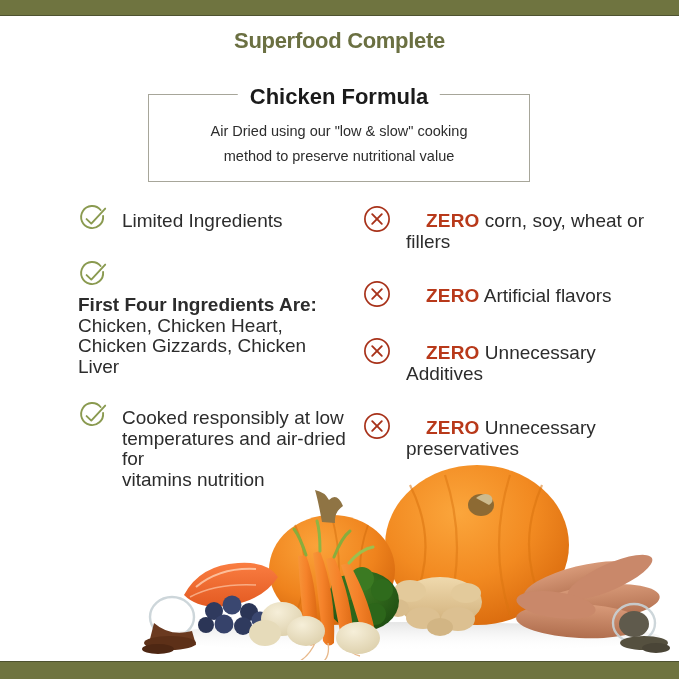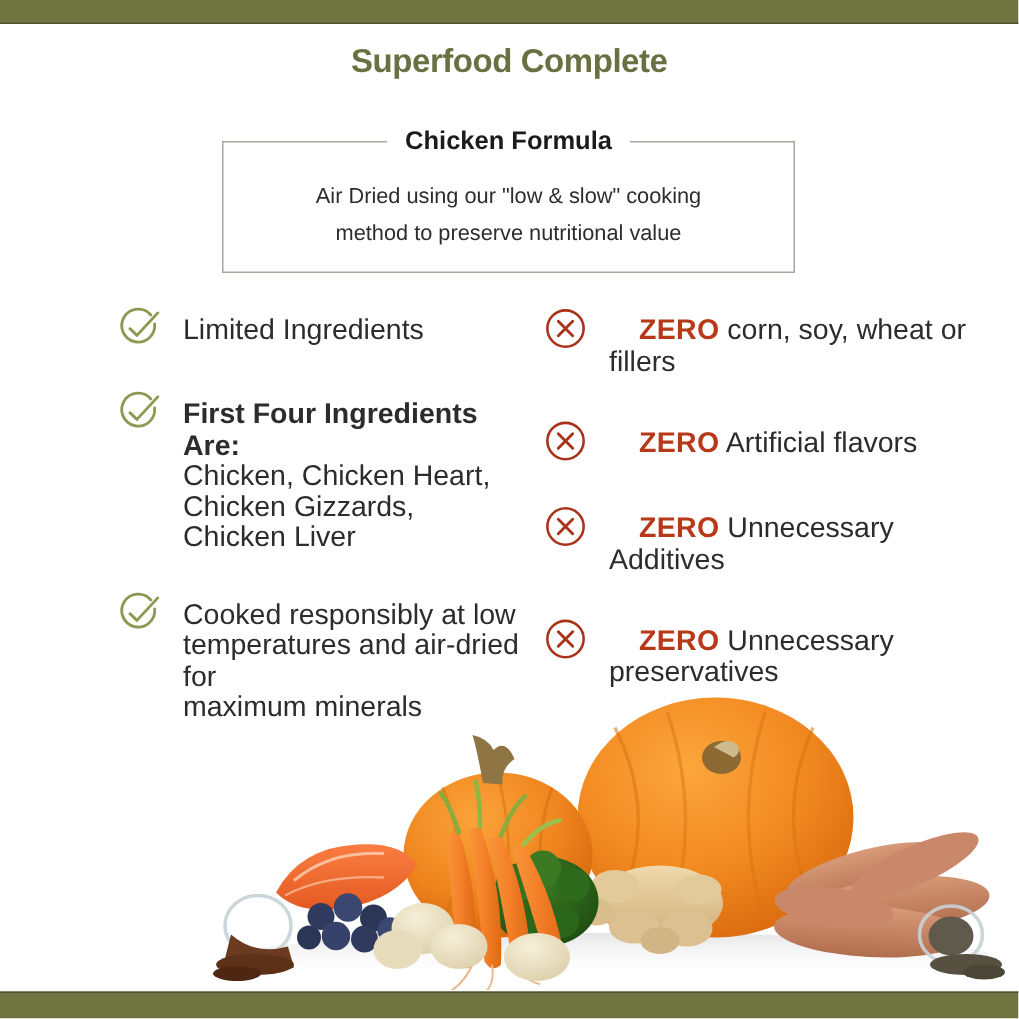--- a/index.html
+++ b/index.html
@@ -39,21 +39,21 @@
     width: 382px; height: 88px;
     border: 1px solid #a7a69a;
     background: #ffffff;
   }
   .formula-legend {
     position: absolute;
     top: -11px; left: 50%;
     transform: translateX(-50%);
     background: #ffffff;
     padding: 0 12px;
-    font-size: 17px; font-weight: bold;
+    font-size: 22px; font-weight: bold;
     color: #1b1b1b;
     white-space: nowrap;
   }
   .formula-lines {
     position: absolute;
     left: 0; right: 0; top: 24px;
     text-align: center;
     font-size: 14.5px;
     line-height: 25px;
     color: #2d2d2d;
@@ -89,21 +89,21 @@
   }
   .feature .body .zero {
     font-weight: bold;
     color: #b8391a;
     letter-spacing: 0.2px;
     margin-left: 20px;
   }
 
   
   .col-left  .feature:nth-child(1) { margin-bottom: 28px; }
-  .col-left  .feature:nth-child(2) { margin-bottom: 26px; }
+  .col-left  .feature:nth-child(2) { margin-bottom: 26px; flex-direction: column; }
   .col-left  .feature:nth-child(3) { margin-bottom: 24px; }
   .col-right .feature { margin-bottom: 29px; }
 
   
   .photo {
     position: absolute;
     left: 110px; top: 405px;
     width: 560px; height: 255px;
   }
   .photo svg { display: block; width: 100%; height: 100%; }
@@ -158,21 +158,21 @@
     <div class="feature">
       <span class="icon">
         <svg viewBox="0 0 30 30" fill="none">
           <path d="M22.6 6.0 A11 11 0 1 0 25.1 12.0" stroke="#8a9a50" stroke-width="1.9" stroke-linecap="round"></path>
           <path d="M8.6 15.1 L13.3 19.6 L27.2 4.6" stroke="#8a9a50" stroke-width="1.9" stroke-linecap="round" stroke-linejoin="round"></path>
         </svg>
       </span>
       <div class="body">
         <div>Cooked responsibly at low</div>
         <div>temperatures and air-dried for</div>
-        <div>maximum minerals</div>
+        <div>vitamins nutrition</div>
       </div>
     </div>
 
   </div>
 
   <div class="col col-right">
 
     <div class="feature">
       <span class="icon">
         <svg viewBox="0 0 30 30" fill="none">

